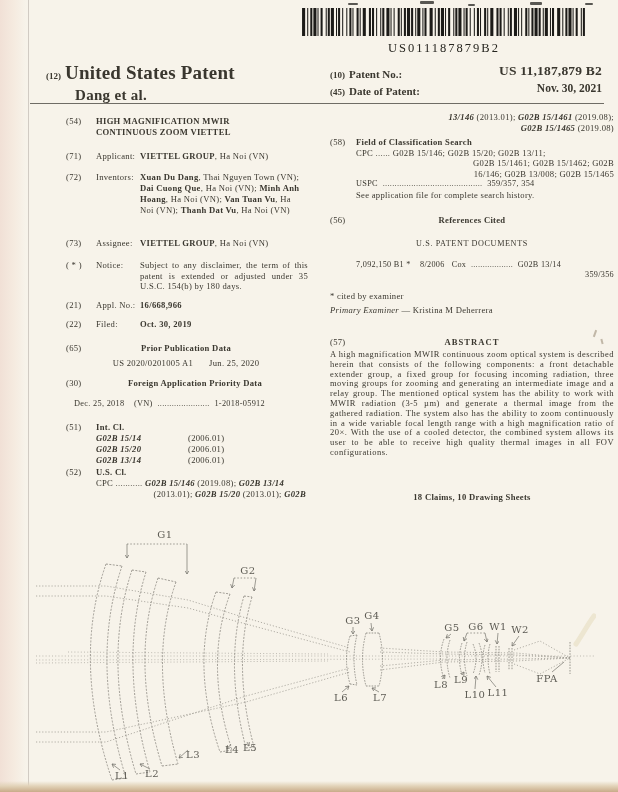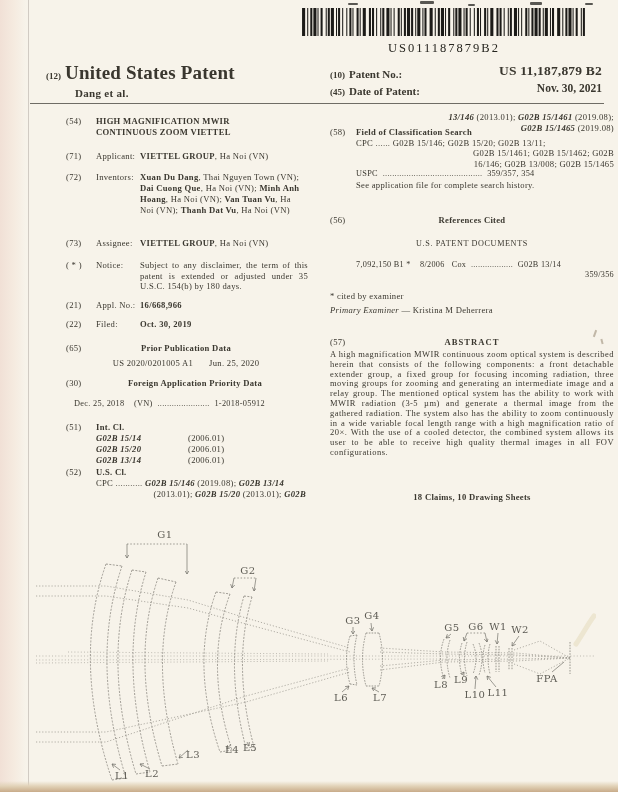--- a/index.html
+++ b/index.html
@@ -12,21 +12,21 @@
   .edge-bottom{position:absolute;left:0;bottom:0;width:100%;height:11px;
                background:linear-gradient(0deg,#c8ab89 0%,#e2d3b9 55%,rgba(247,243,234,0));}
   .speck{position:absolute;background:#2b2a27;opacity:.78;border-radius:1px;}
   .pencil{position:absolute;background:#b3a896;opacity:.8;}
   
   .barcode{position:absolute;left:300px;top:8px;width:288px;height:44px;text-align:center;}
   .bc-text{font-size:12.5px;letter-spacing:2px;color:#26251f;margin-top:1px;}
   
   .h-num{font-size:9px;font-weight:bold;}
   .h-title{font-size:19px;font-weight:bold;letter-spacing:.2px;margin-left:4px;}
-  .h-by{font-size:11px;font-weight:bold;margin:3px 0 0 29px;letter-spacing:.3px;}
+  .h-by{font-size:15px;font-weight:bold;margin:3px 0 0 29px;letter-spacing:.3px;}
   .h-right{position:absolute;left:330px;top:64px;width:272px;}
   .h-row{position:relative;height:17px;}
   .h-lab{font-size:11px;font-weight:bold;margin-left:4px;}
   .h-val-big{position:absolute;right:0;top:-1px;font-size:13.5px;font-weight:bold;letter-spacing:.2px;}
   .h-val{position:absolute;right:0;top:1px;font-size:11.5px;font-weight:bold;}
   .rule{position:absolute;left:30px;top:103px;width:574px;height:1px;background:#6f6c65;}
   
   .blk{position:absolute;font-size:8.6px;line-height:11px;letter-spacing:.3px;}
   .lc{left:66px;width:240px;}
   .rc{left:330px;width:284px;}
@@ -173,21 +173,21 @@
     <div class="ind30 b">U.S. Cl.</div>
     <div class="ind30" style="white-space:nowrap;"><span>CPC ........... </span><span class="bi">G02B 15/146</span><span> (2019.08); </span><span class="bi">G02B 13/14</span></div>
     <div class="rt"><span>(2013.01); </span><span class="bi">G02B 15/20</span><span> (2013.01); </span><span class="bi">G02B</span></div>
   </div>
 
   <div class="blk rc rt cpc-right" style="top:112px;">
     <div><span class="bi">13/146</span><span> (2013.01); </span><span class="bi">G02B 15/1461</span><span> (2019.08);</span></div>
     <div><span class="bi">G02B 15/1465</span><span> (2019.08)</span></div>
   </div>
 
-  <div class="blk rc tight" style="top:127px;">
+  <div class="blk rc tight" style="top:137px;">
     <span class="num">(58)</span>
     <div style="margin-left:26px;" class="b">Field of Classification Search</div>
     <div style="margin-left:26px;white-space:nowrap;">CPC ...... G02B 15/146; G02B 15/20; G02B 13/11;</div>
     <div class="rt">G02B 15/1461; G02B 15/1462; G02B</div>
     <div class="rt">16/146; G02B 13/008; G02B 15/1465</div>
     <div class="pre" style="margin-left:26px;font-size:8.3px;">USPC  ..........................................  359/357, 354</div>
     <div style="margin-left:26px;">See application file for complete search history.</div>
   </div>
 
   <div class="blk rc" style="top:215px;">

